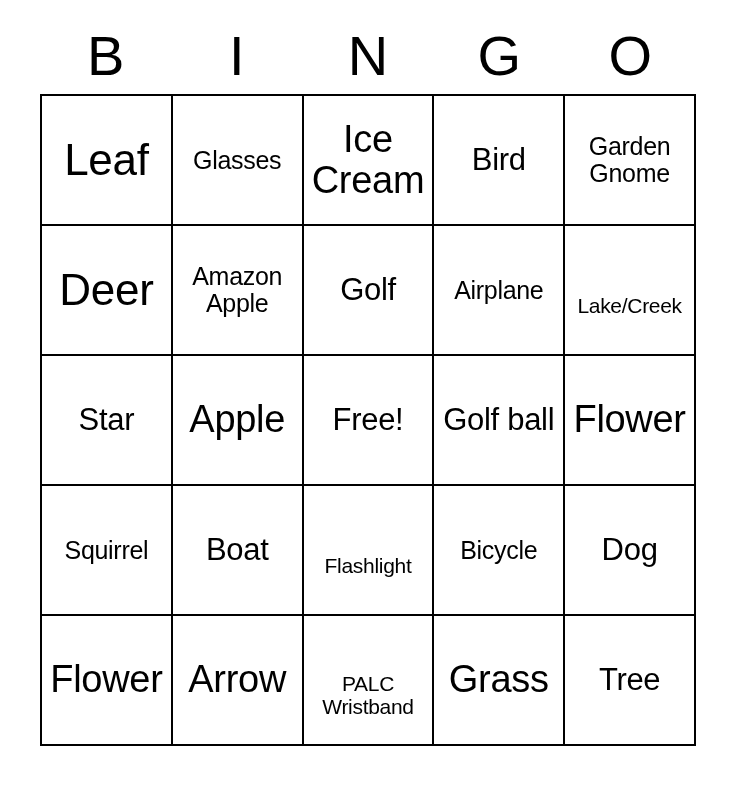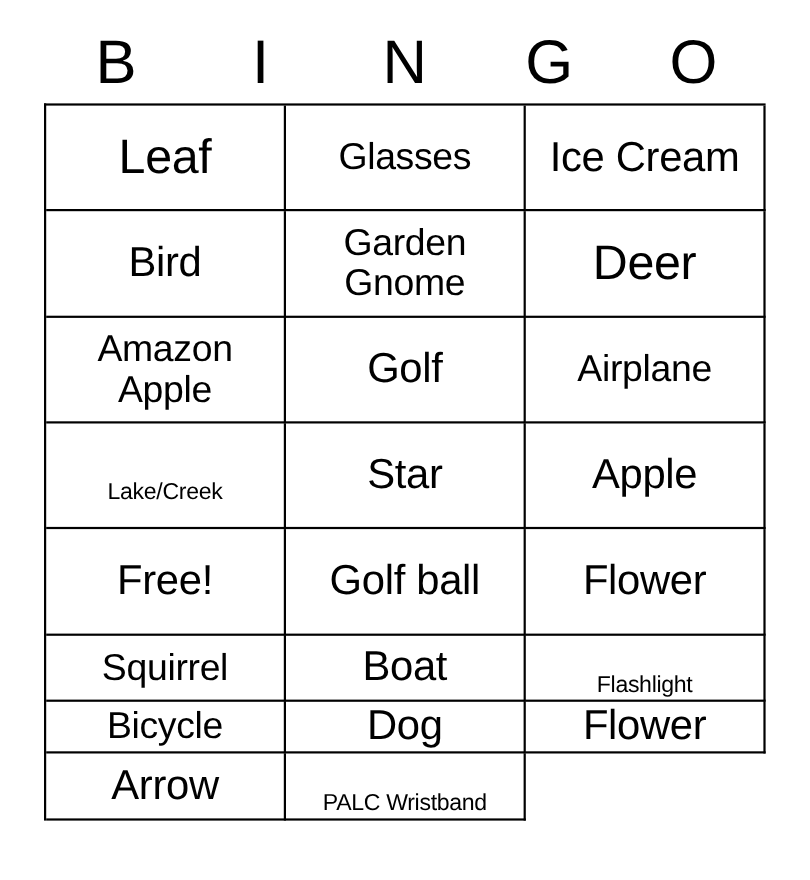--- a/index.html
+++ b/index.html
@@ -35,21 +35,21 @@
   .header-letter {
     font-size: 56px;
     line-height: 1;
     font-weight: 400;
     font-family: "Liberation Sans", sans-serif;
     color: #000000;
   }
 
   .grid {
     display: grid;
-    grid-template-columns: repeat(3, 1fr);
+    grid-template-columns: repeat(5, 1fr);
     grid-template-rows: repeat(5, 1fr);
     border-top: 2px solid #000;
     border-left: 2px solid #000;
     width: 656px;
     height: 652px;
     box-sizing: border-box;
   }
 
   .cell {
     border-right: 2px solid #000;
@@ -66,23 +66,23 @@
   .cell-text {
     display: block;
     width: 100%;
     line-height: 1.08;
     font-family: "Liberation Sans", sans-serif;
     letter-spacing: -0.3px;
   }
 
   
   .fs-xl .cell-text { font-size: 44px; }
-  .fs-lg .cell-text { font-size: 38px; }
+  .fs-lg .cell-text { font-size: 31px; }
   .fs-md .cell-text { font-size: 38px; }
-  .fs-sm .cell-text { font-size: 34px; }
+  .fs-sm .cell-text { font-size: 25px; }
   .fs-xs .cell-text { font-size: 21px; margin-top: 32px; }
 </style>
 </head>
 <body>
 
 <div class="bingo-page">
 
   <div class="header-row">
     <div class="header-letter">B</div>
     <div class="header-letter">I</div>
@@ -159,15 +159,21 @@
 
     <div class="cell fs-md">
         <span class="cell-text">Flower</span>
       </div>
     <div class="cell fs-md">
         <span class="cell-text">Arrow</span>
       </div>
     <div class="cell fs-xs">
         <span class="cell-text">PALC Wristband</span>
       </div>
+    <div class="cell fs-md">
+        <span class="cell-text">Grass</span>
+      </div>
+    <div class="cell fs-lg">
+        <span class="cell-text">Tree</span>
+      </div>
   </div>
 
 </div>
 
 </body></html>

